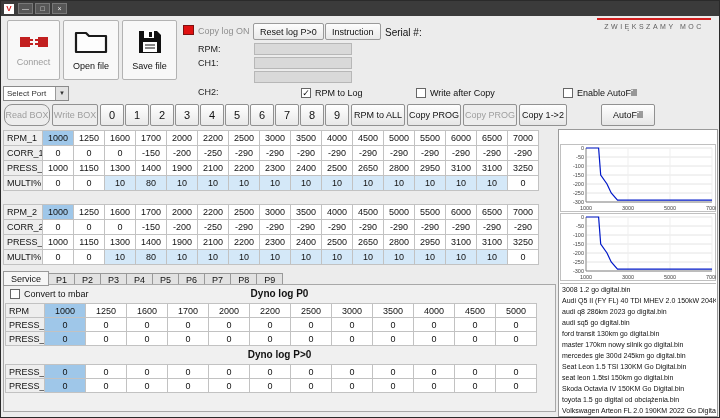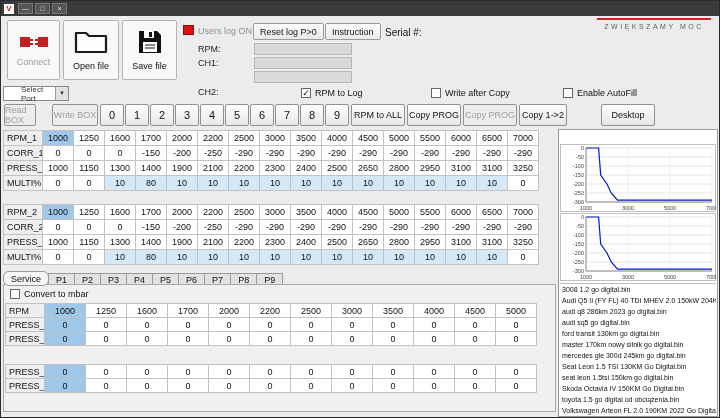--- a/index.html
+++ b/index.html
@@ -44,33 +44,33 @@
   .logo-brand-row { position:relative; height:32px; }
   .logo-v-accent { position:absolute; left:8px; top:4px; width:13px; height:24px;
     background:var(--brand-red); transform:skewX(-28deg); z-index:1; }
   .logo-brand { position:relative; z-index:2; font-size:29px; line-height:32px;
     font-weight:bold; font-style:italic; letter-spacing:-1px; color:#15151f; }
   .logo-line { height:2px; background:var(--brand-red); margin:0 2px 3px 2px; }
   .logo-tagline { font-size:7px; letter-spacing:2.5px; color:#5d5d5d; white-space:nowrap; }
   
   #select-port { position:absolute; left:2px; top:85px; width:66px; height:15px;
     background:#fff; border:1px solid #8a8a8a; font-size:8px; display:flex; align-items:center; }
-  #select-port .txt { flex:1; padding-left:17px; color:#333; }
+  #select-port .txt { flex:1; padding-left:3px; color:#333; }
   #select-port .arrow { width:13px; height:13px; background:#e2e2e2; border-left:1px solid #9a9a9a;
     font-size:6px; line-height:13px; text-align:center; color:#333; }
   #running-label { position:absolute; left:124px; top:86px; font-size:14px; font-weight:bold;margin-top:44px; }
   .cbwrap { position:absolute; top:87px; display:flex; align-items:center; gap:4px; font-size:9px; }
   .cbbox { width:10px; height:10px; background:#fff; border:1px solid #666;
     font-size:9px; line-height:9px; text-align:center; color:#111; display:inline-block; }
   
   .act { position:absolute; top:103px; height:22px; border:1px solid #919191;
     background:linear-gradient(#fefefe,#e6e6e6); border-radius:2px; font-size:9px;
     display:flex; align-items:center; justify-content:center; }
   .act.disabled { color:#9e9e9e; background:#ededed; }
-  #b-read  { left:3px;  width:32px; } #b-write { left:51px; width:46px; }
+  #b-read  { left:3px;  width:46px;border-radius:8px; } #b-write { left:51px; width:46px; }
   #digits  { position:absolute; left:99px; top:103px; display:flex; gap:1px; }
   .num { width:24px; height:22px; border:1px solid #919191; border-radius:2px;
     background:linear-gradient(#ffffff,#e8e8e8); font-size:11px;
     display:flex; align-items:center; justify-content:center; }
   #b-rpmall { left:350px; width:54px; } #b-copy { left:406px; width:54px; }
   #b-paste { left:462px; width:54px; } #b-copy12 { left:518px; width:48px; }
   #b-autofill { left:600px; width:54px; }
   
   .tablebox { position:absolute; left:2px; }
   #prog1 { top:129px; } #prog2 { top:203px; }
@@ -78,21 +78,21 @@
   .trow + .trow { margin-top:-1px; }
   .tcell { display:flex; align-items:center; justify-content:center; font-size:9px;
     background:#fff; border:1px solid #c2c2c2; margin-right:-1px; }
   .thead { background:#eeeeee; justify-content:flex-start; padding-left:3px; }
   .hl  { background:var(--highlight-blue); }
   .hl2 { background:var(--highlight-light); }
   
   #tabs { position:absolute; left:2px; top:270px; display:flex; align-items:flex-end; }
   .tab { height:13px; padding:0 7px; font-size:9px; display:flex; align-items:center;
     background:#e2e2e2; border:1px solid #999; margin-right:-1px; }
-  .tab.sel { background:#f6f6f6; height:15px; position:relative; z-index:2;border-radius:6px; }
+  .tab.sel { background:#f6f6f6; height:15px; position:relative; z-index:2; }
   #tabpanel { position:absolute; left:2px; top:283px; width:553px; height:128px;
     border:1px solid #a8a8a8; background:#f0f0f0; }
   #cb-mbar { position:absolute; left:6px; top:4px; display:flex; align-items:center;
     gap:4px; font-size:9px; }
   .panel-title { position:absolute; left:0; right:0; text-align:center;
     font-weight:bold; font-size:10px; }
   #p0-title { top:3px; } #pgt0-title { top:64px; }
   #dyno-p0 { position:absolute; left:1px; top:18px; }
   #dyno-pgt0 { position:absolute; left:1px; top:79px; }
   
@@ -148,21 +148,21 @@
       <rect x="12" y="3" width="3" height="5" fill="#111"></rect>
       <rect x="6" y="13" width="14" height="10" fill="#fff"></rect>
       <line x1="8" y1="16" x2="18" y2="16" stroke="#111" stroke-width="1"></line>
       <line x1="8" y1="19" x2="18" y2="19" stroke="#111" stroke-width="1"></line>
     </svg>
   </span>
   <span>Save file</span>
 </div>
 
 <div id="dyno-ind"></div>
-<span class="label9" id="dyno-label">Users log ON</span>
+<span class="label9" id="dyno-label">Copy log ON</span>
 <div class="smallbtn" id="btn-reset">Reset log P&gt;0</div>
 <div class="smallbtn" id="btn-instruction">Instruction</div>
 <span class="label9" id="serial-label">Serial #:</span>
 
 <span class="label9 fieldlabel" style="top:43px">RPM:</span>
 <div class="field" style="top:42px"></div>
 <span class="label9 fieldlabel" style="top:57px">CH1:</span>
 <div class="field" style="top:56px"></div>
 <span class="label9 fieldlabel" style="top:86px">CH2:</span>
 <div class="field" style="top:70px"></div>
@@ -175,21 +175,21 @@
 <div id="select-port">
   <span class="txt">Select Port</span>
   <span class="arrow">▼</span>
 </div>
 <span id="running-label">Running program:</span>
 <div>
     <div class="cbwrap" style="left: 300px;">
       <span class="cbbox">✓</span>
       <span>RPM to Log</span>
     </div>
-    <div class="cbwrap" style="left: 430px;">
+    <div class="cbwrap" style="left: 415px;">
       <span class="cbbox"></span>
       <span>Write after Copy</span>
     </div>
     <div class="cbwrap" style="left: 562px;">
       <span class="cbbox"></span>
       <span>Enable AutoFill</span>
     </div>
   </div>
 
 <div class="act disabled" id="b-read">Read BOX</div>
@@ -203,21 +203,21 @@
     <div class="num">5</div>
     <div class="num">6</div>
     <div class="num">7</div>
     <div class="num">8</div>
     <div class="num">9</div>
   </div>
 <div class="act" id="b-rpmall">RPM to ALL</div>
 <div class="act" id="b-copy">Copy PROG</div>
 <div class="act disabled" id="b-paste">Copy PROG</div>
 <div class="act" id="b-copy12">Copy 1-&gt;2</div>
-<div class="act" id="b-autofill">Desktop</div>
+<div class="act" id="b-autofill">AutoFill</div>
 
 <div class="tablebox" id="prog1">
     <div class="trow">
       <div class="tcell thead" style="width: 40px; height: 16px;">RPM_1</div>
       <div class="tcell hl" style="width: 32px; height: 16px;">1000</div>
       <div class="tcell" style="width: 32px; height: 16px;">1250</div>
       <div class="tcell" style="width: 32px; height: 16px;">1600</div>
       <div class="tcell" style="width: 32px; height: 16px;">1700</div>
       <div class="tcell" style="width: 32px; height: 16px;">2000</div>
       <div class="tcell" style="width: 32px; height: 16px;">2200</div>
@@ -379,20 +379,21 @@
     <div class="tab">P6</div>
     <div class="tab">P7</div>
     <div class="tab">P8</div>
     <div class="tab">P9</div>
   </div>
 <div id="tabpanel">
   <div id="cb-mbar">
     <span class="cbbox"></span>
     <span>Convert to mbar</span>
   </div>
+  <div class="panel-title" id="p0-title">Dyno log  P0</div>
   <div id="dyno-p0">
       <div class="trow">
         <div class="tcell thead" style="width: 40px; height: 15px;">RPM</div>
         <div class="tcell hl" style="width: 42px; height: 15px;">1000</div>
         <div class="tcell" style="width: 42px; height: 15px;">1250</div>
         <div class="tcell" style="width: 42px; height: 15px;">1600</div>
         <div class="tcell" style="width: 42px; height: 15px;">1700</div>
         <div class="tcell" style="width: 42px; height: 15px;">2000</div>
         <div class="tcell" style="width: 42px; height: 15px;">2200</div>
         <div class="tcell" style="width: 42px; height: 15px;">2500</div>
@@ -426,20 +427,21 @@
         <div class="tcell" style="width: 42px; height: 15px;">0</div>
         <div class="tcell" style="width: 42px; height: 15px;">0</div>
         <div class="tcell" style="width: 42px; height: 15px;">0</div>
         <div class="tcell" style="width: 42px; height: 15px;">0</div>
         <div class="tcell" style="width: 42px; height: 15px;">0</div>
         <div class="tcell" style="width: 42px; height: 15px;">0</div>
         <div class="tcell" style="width: 42px; height: 15px;">0</div>
         <div class="tcell" style="width: 42px; height: 15px;">0</div>
       </div>
     </div>
+  <div class="panel-title" id="pgt0-title">Dyno log  P&gt;0</div>
   <div id="dyno-pgt0">
       <div class="trow">
         <div class="tcell thead" style="width: 40px; height: 15px;">PRESS_1</div>
         <div class="tcell hl" style="width: 42px; height: 15px;">0</div>
         <div class="tcell" style="width: 42px; height: 15px;">0</div>
         <div class="tcell" style="width: 42px; height: 15px;">0</div>
         <div class="tcell" style="width: 42px; height: 15px;">0</div>
         <div class="tcell" style="width: 42px; height: 15px;">0</div>
         <div class="tcell" style="width: 42px; height: 15px;">0</div>
         <div class="tcell" style="width: 42px; height: 15px;">0</div>

